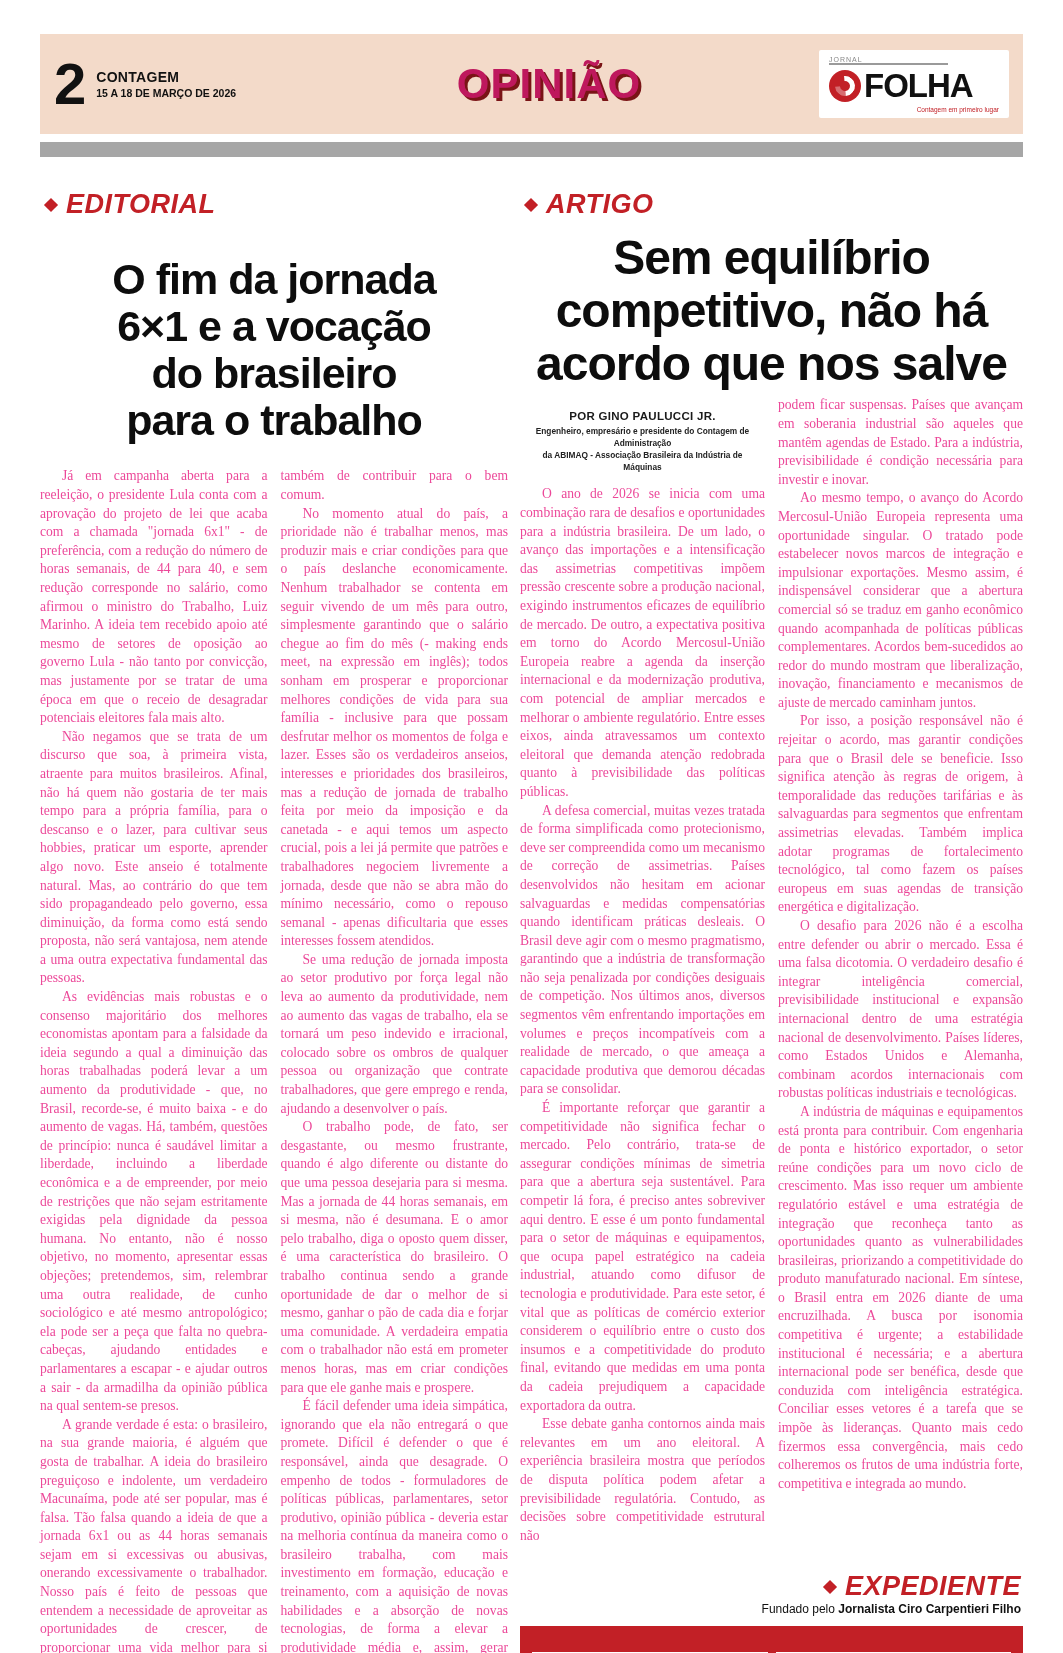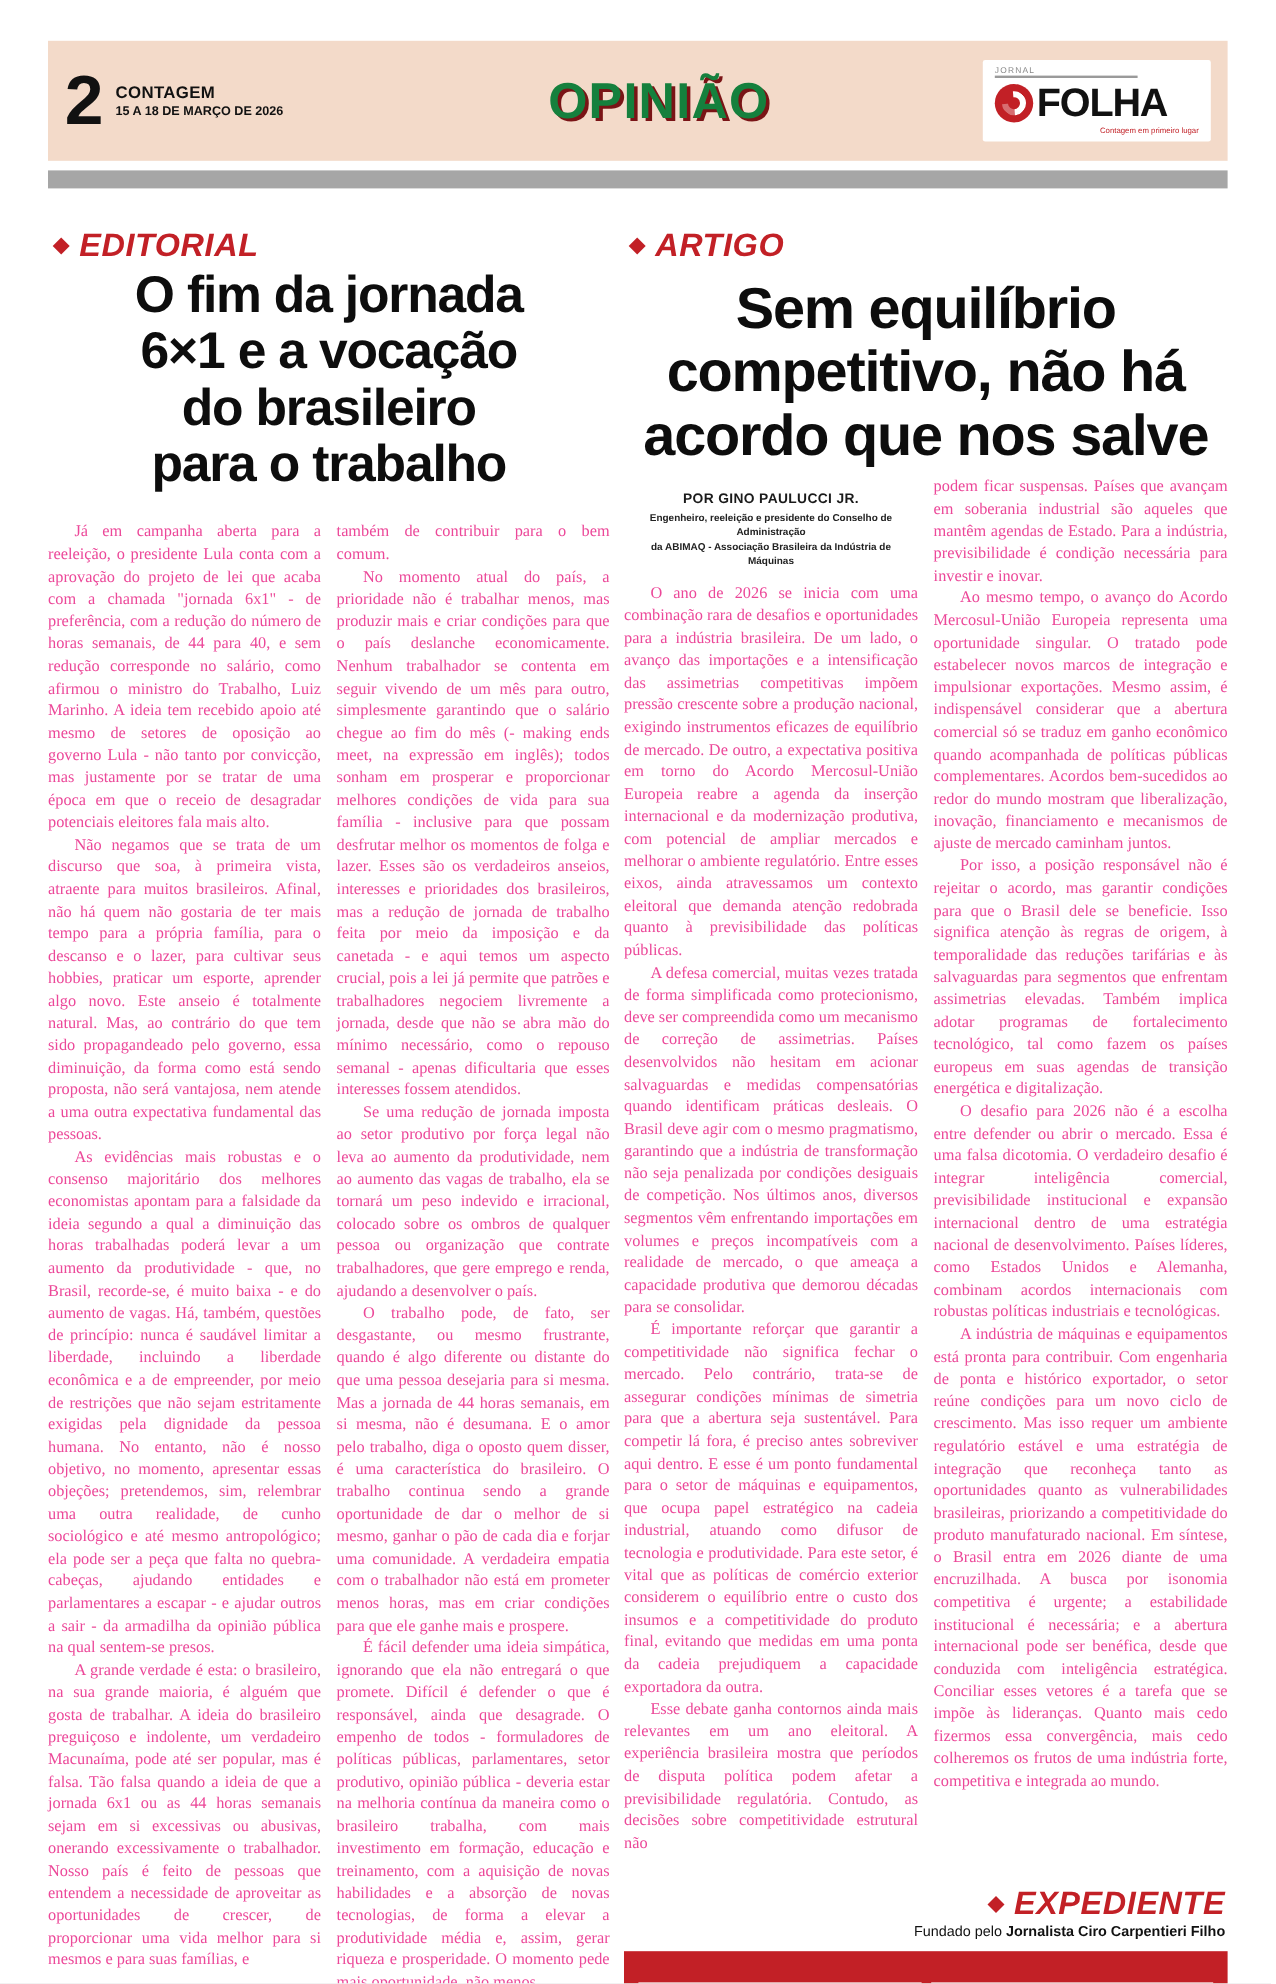--- a/index.html
+++ b/index.html
@@ -15,21 +15,21 @@
   .masthead {
     display:flex; align-items:center; background:#f3dac9;
     height:100px; padding:0 14px;
   }
   .pagenum-group { display:flex; align-items:center; gap:10px; min-width:225px; }
   .pagenum { font-family:"Liberation Sans",sans-serif; font-weight:bold; font-size:58px; line-height:1; color:#111; }
   .pagenum-meta { display:flex; flex-direction:column; justify-content:center; }
   .city { font-family:"Liberation Sans",sans-serif; font-weight:bold; font-size:14px; color:#111; letter-spacing:0.3px; }
   .daterange { font-family:"Liberation Sans",sans-serif; font-weight:bold; font-size:10.5px; color:#111; margin-top:2px; }
   .section-banner { flex:1; text-align:center; font-family:"Liberation Sans",sans-serif;
-    font-weight:bold; font-size:42px; letter-spacing:1px; color:#15803d;
+    font-weight:bold; font-size:42px; letter-spacing:1px; color:#be185d;
     text-shadow:3px 3px 0 #7a1416; }
   .logo-box { background:#ffffff; width:190px; padding:6px 10px 5px; border-radius:2px; }
   .logo-prefix { font-family:"Liberation Sans",sans-serif; font-size:7px; color:#888;
     border-bottom:2px solid #9a9a9a; display:block; width:70%; letter-spacing:1px; }
   .logo-row { display:flex; align-items:center; gap:3px; margin-top:2px; }
   .logo-o { width:32px; height:32px; border-radius:50%; background:#c22026; position:relative; flex:0 0 auto; }
   .logo-o::after { content:""; position:absolute; inset:6px; border-radius:50%;
     border:5px solid #ffffff; border-left-color:transparent; border-bottom-color:rgba(255,255,255,0.35);
     transform:rotate(40deg); }
   .logo-word { font-family:"Liberation Sans",sans-serif; font-weight:bold; font-size:33px; letter-spacing:-1px; color:#111; }
@@ -40,21 +40,21 @@
   
   .content { display:flex; gap:12px; margin-top:32px; }
   .half-left  { width:468px; }
   .half-right { width:503px; }
 
   .section-head { display:flex; align-items:center; gap:10px; margin-left:6px; }
   .diamond { width:10px; height:10px; background:#c22026; transform:rotate(45deg); flex:0 0 auto; }
   .section-label { font-family:"Liberation Sans",sans-serif; font-weight:bold; font-style:italic;
     font-size:27px; letter-spacing:0.5px; color:#c22026; }
 
-  .headline { margin-top:3px; text-align:center; font-family:"Liberation Sans",sans-serif;
+  .headline { margin-top:36px; text-align:center; font-family:"Liberation Sans",sans-serif;
     font-weight:bold; color:#0d0d0d; letter-spacing:-1px; }
   .headline-editorial { font-size:43px; line-height:1.09; }
   .headline-artigo { font-size:48px; line-height:1.1; margin-top:12px; }
 
   .byline { text-align:center; margin:14px 4px 12px; }
   .byline-name { font-family:"Liberation Sans",sans-serif; font-weight:bold; font-size:11.5px; letter-spacing:0.3px; }
   .byline-role { font-family:"Liberation Sans",sans-serif; font-weight:bold; font-size:8.3px;
     line-height:1.45; color:#222; margin-top:3px; }
 
   .bodycols { display:flex; gap:13px; margin-top:24px; }
@@ -150,21 +150,21 @@
           <div class="headline headline-artigo">
               <div>Sem equilíbrio</div>
               <div>competitivo, não há</div>
               <div>acordo que nos salve</div>
             </div>
           <div class="bodycols bodycols-artigo">
             <div class="col">
               <div class="byline">
                 <div class="byline-name">POR GINO PAULUCCI JR.</div>
                 <div class="byline-role">
-                    <div>Engenheiro, reeleição e presidente do Conselho de Administração</div>
+                    <div>Engenheiro, empresário e presidente do Contagem de Administração</div>
                     <div>da ABIMAQ - Associação Brasileira da Indústria de Máquinas</div>
                   </div>
               </div>
               <div class="colflow col">
                   <p>O ano de 2026 se inicia com uma combinação rara de desafios e oportunidades para a indústria brasileira. De um lado, o avanço das importações e a intensificação das assimetrias competitivas impõem pressão crescente sobre a produção nacional, exigindo instrumentos eficazes de equilíbrio de mercado. De outro, a expectativa positiva em torno do Acordo Mercosul-União Europeia reabre a agenda da inserção internacional e da modernização produtiva, com potencial de ampliar mercados e melhorar o ambiente regulatório. Entre esses eixos, ainda atravessamos um contexto eleitoral que demanda atenção redobrada quanto à previsibilidade das políticas públicas.</p>
                   <p>A defesa comercial, muitas vezes tratada de forma simplificada como protecionismo, deve ser compreendida como um mecanismo de correção de assimetrias. Países desenvolvidos não hesitam em acionar salvaguardas e medidas compensatórias quando identificam práticas desleais. O Brasil deve agir com o mesmo pragmatismo, garantindo que a indústria de transformação não seja penalizada por condições desiguais de competição. Nos últimos anos, diversos segmentos vêm enfrentando importações em volumes e preços incompatíveis com a realidade de mercado, o que ameaça a capacidade produtiva que demorou décadas para se consolidar.</p>
                   <p>É importante reforçar que garantir a competitividade não significa fechar o mercado. Pelo contrário, trata-se de assegurar condições mínimas de simetria para que a abertura seja sustentável. Para competir lá fora, é preciso antes sobreviver aqui dentro. E esse é um ponto fundamental para o setor de máquinas e equipamentos, que ocupa papel estratégico na cadeia industrial, atuando como difusor de tecnologia e produtividade. Para este setor, é vital que as políticas de comércio exterior considerem o equilíbrio entre o custo dos insumos e a competitividade do produto final, evitando que medidas em uma ponta da cadeia prejudiquem a capacidade exportadora da outra.</p>
                   <p>Esse debate ganha contornos ainda mais relevantes em um ano eleitoral. A experiência brasileira mostra que períodos de disputa política podem afetar a previsibilidade regulatória. Contudo, as decisões sobre competitividade estrutural não</p>
                 </div>
             </div>

